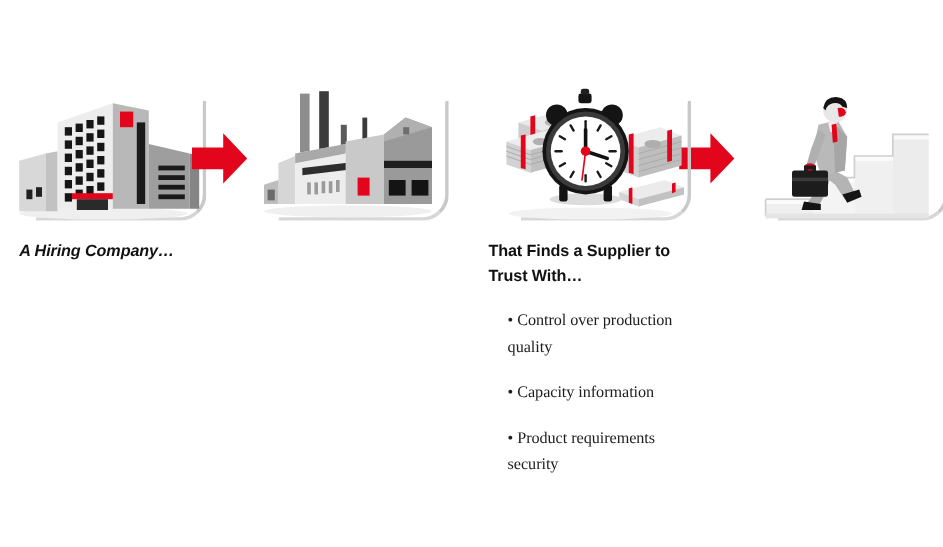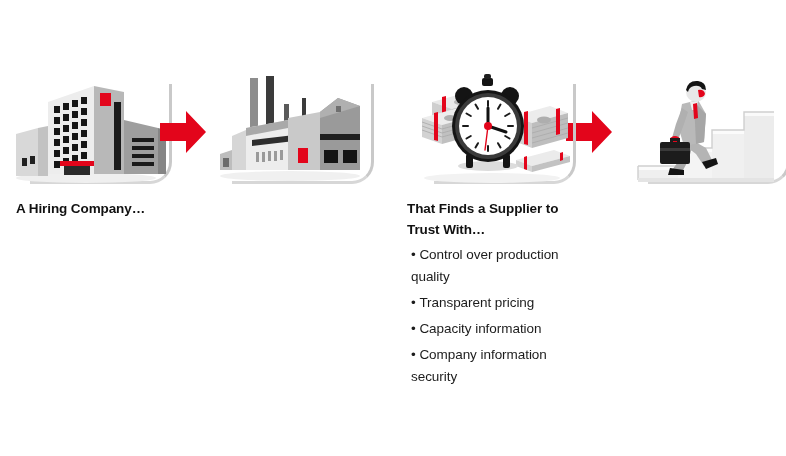--- a/index.html
+++ b/index.html
@@ -73,44 +73,45 @@
     height: 50px;
   }
   .arrow-1 { left: 158px; }
   .arrow-2 { left: 362px; }
 
   
   .text-block {
     position: absolute;
     top: 198px;
   }
-  .col-1 .text-block { left: 16px;  width: 184px; }
+  .col-1 .text-block { left: 16px;  width: 184px; font-style: italic; }
   .col-2 .text-block { left: 205px; width: 180px; }
 
   .heading {
     font-size: 13.5px;
     font-weight: bold;
     line-height: 21px;
     letter-spacing: -0.1px;
     color: #111111;
     margin: 0 0 2px 0;
   }
 
   .bullets {
     list-style: none;
     margin: 0;
     padding: 0;
   }
   .bullets li {
     font-size: 13.5px;
     line-height: 22px;
     color: #1c1c1c;
-    margin: 4px;
+    margin: 16px;
     padding: 0;
     letter-spacing: -0.05px;
+    font-family: Liberation Serif, serif;
   }
   .bullets li::before {
     content: "\2022\00a0";
   }
 </style>
 </head>
 <body>
 
 <div class="stage">
 
@@ -246,23 +247,22 @@
     <div class="arrow arrow-2">
       <svg width="50" height="50" viewBox="0 0 50 50">
         <polygon points="2,16 28,16 28,4 48,25 28,46 28,34 2,34" fill="#e3051b"></polygon>
       </svg>
     </div>
 
     <div class="text-block">
       <p class="heading">That Finds a Supplier to Trust With…</p>
       <ul class="bullets">
           <li>Control over production quality</li>
-          <li>Transparent pricing</li>
           <li>Capacity information</li>
-          <li>Company information security</li>
+          <li>Product requirements security</li>
         </ul>
     </div>
   </div>
 
   <div class="col col-3">
 
     <div class="art">
       <div class="frame"></div>
       <div class="scene">
         <svg width="166" height="128" viewBox="0 0 166 128">

